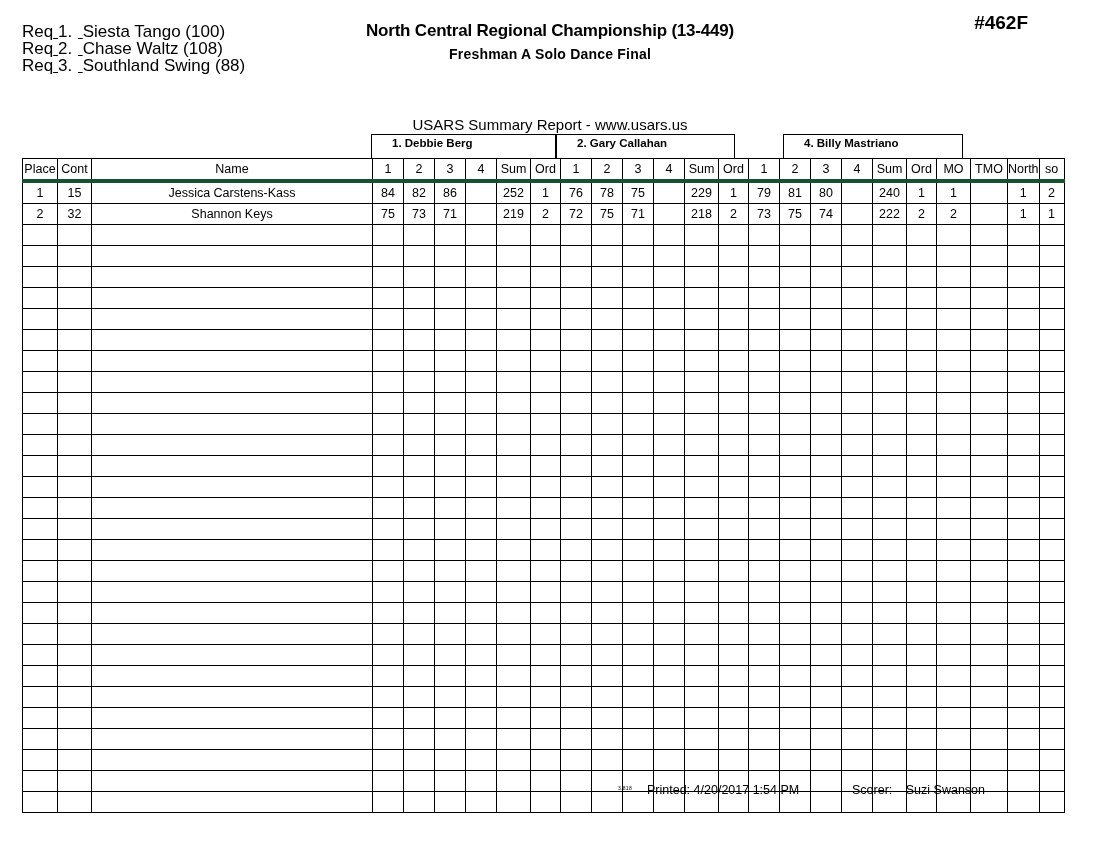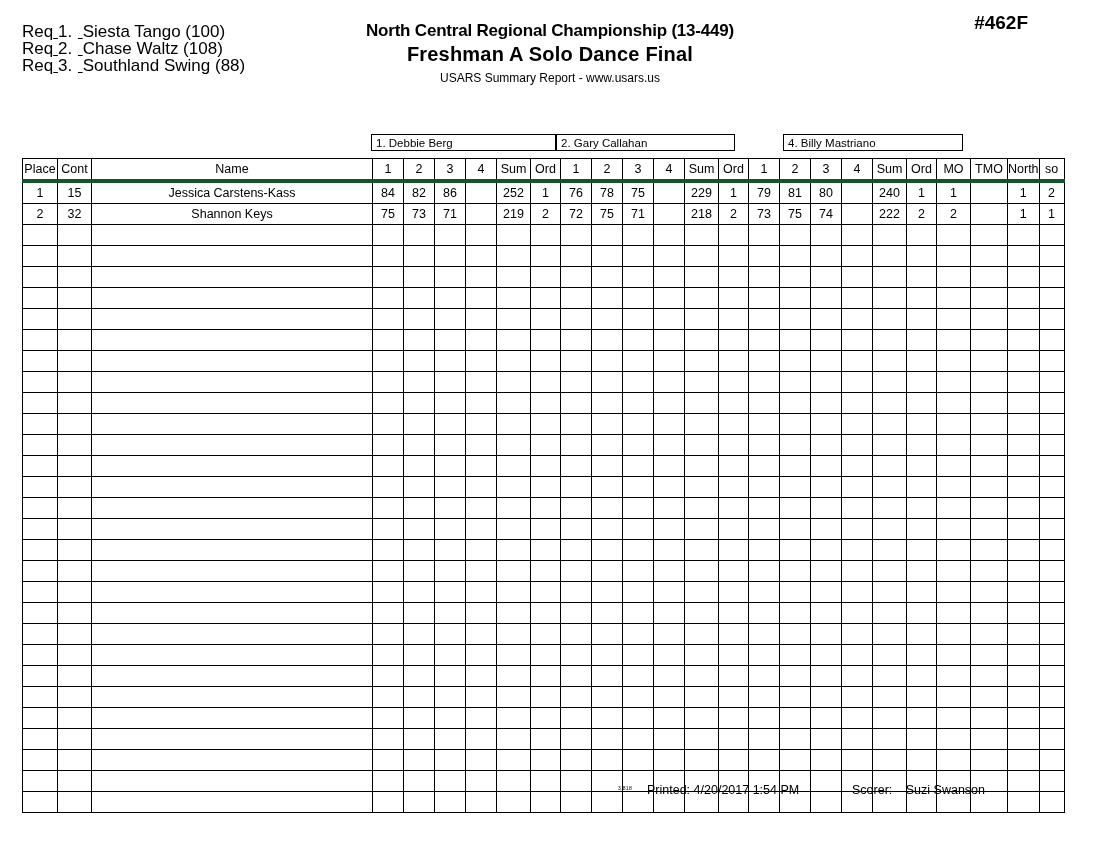--- a/index.html
+++ b/index.html
@@ -43,56 +43,58 @@
     font-weight: bold;
     letter-spacing: -0.2px;
     line-height: 22px;
   }
   #ev-venue {
     font-size: 14.5px;
     line-height: 19px;
     letter-spacing: -0.1px;
   }
   #ev-event {
-    font-size: 20px;
+    font-size: 14px;
     font-weight: bold;
     line-height: 25px;
     letter-spacing: 0.2px;
   }
   #ev-report {
-    font-size: 12px;
+    font-size: 15px;
     line-height: 23px;
+    margin-top: 46px;
   }
 
   #ev-number {
     position: absolute;
     right: 72px;
     top: 12px;
     font-size: 19px;
     font-weight: bold;
   }
 
   
   #judgebar {
     position: absolute;
     left: 371px;
     top: 134px;
     height: 19px;
   }
   .judge-box {
     position: absolute;
     top: 0;
-    height: 17px;
+    height: 25px;
     border: 1px solid #000;
     box-sizing: border-box;
     font-size: 11.5px;
     line-height: 17px;
-    padding-left: 4px;
+    padding-left: 20px;
     white-space: nowrap;
     background: #fff;
+    font-weight: bold;
   }
 
   
   #grid {
     position: absolute;
     left: 22px;
     top: 158px;
     border-collapse: collapse;
     table-layout: fixed;
     background: #fff;

